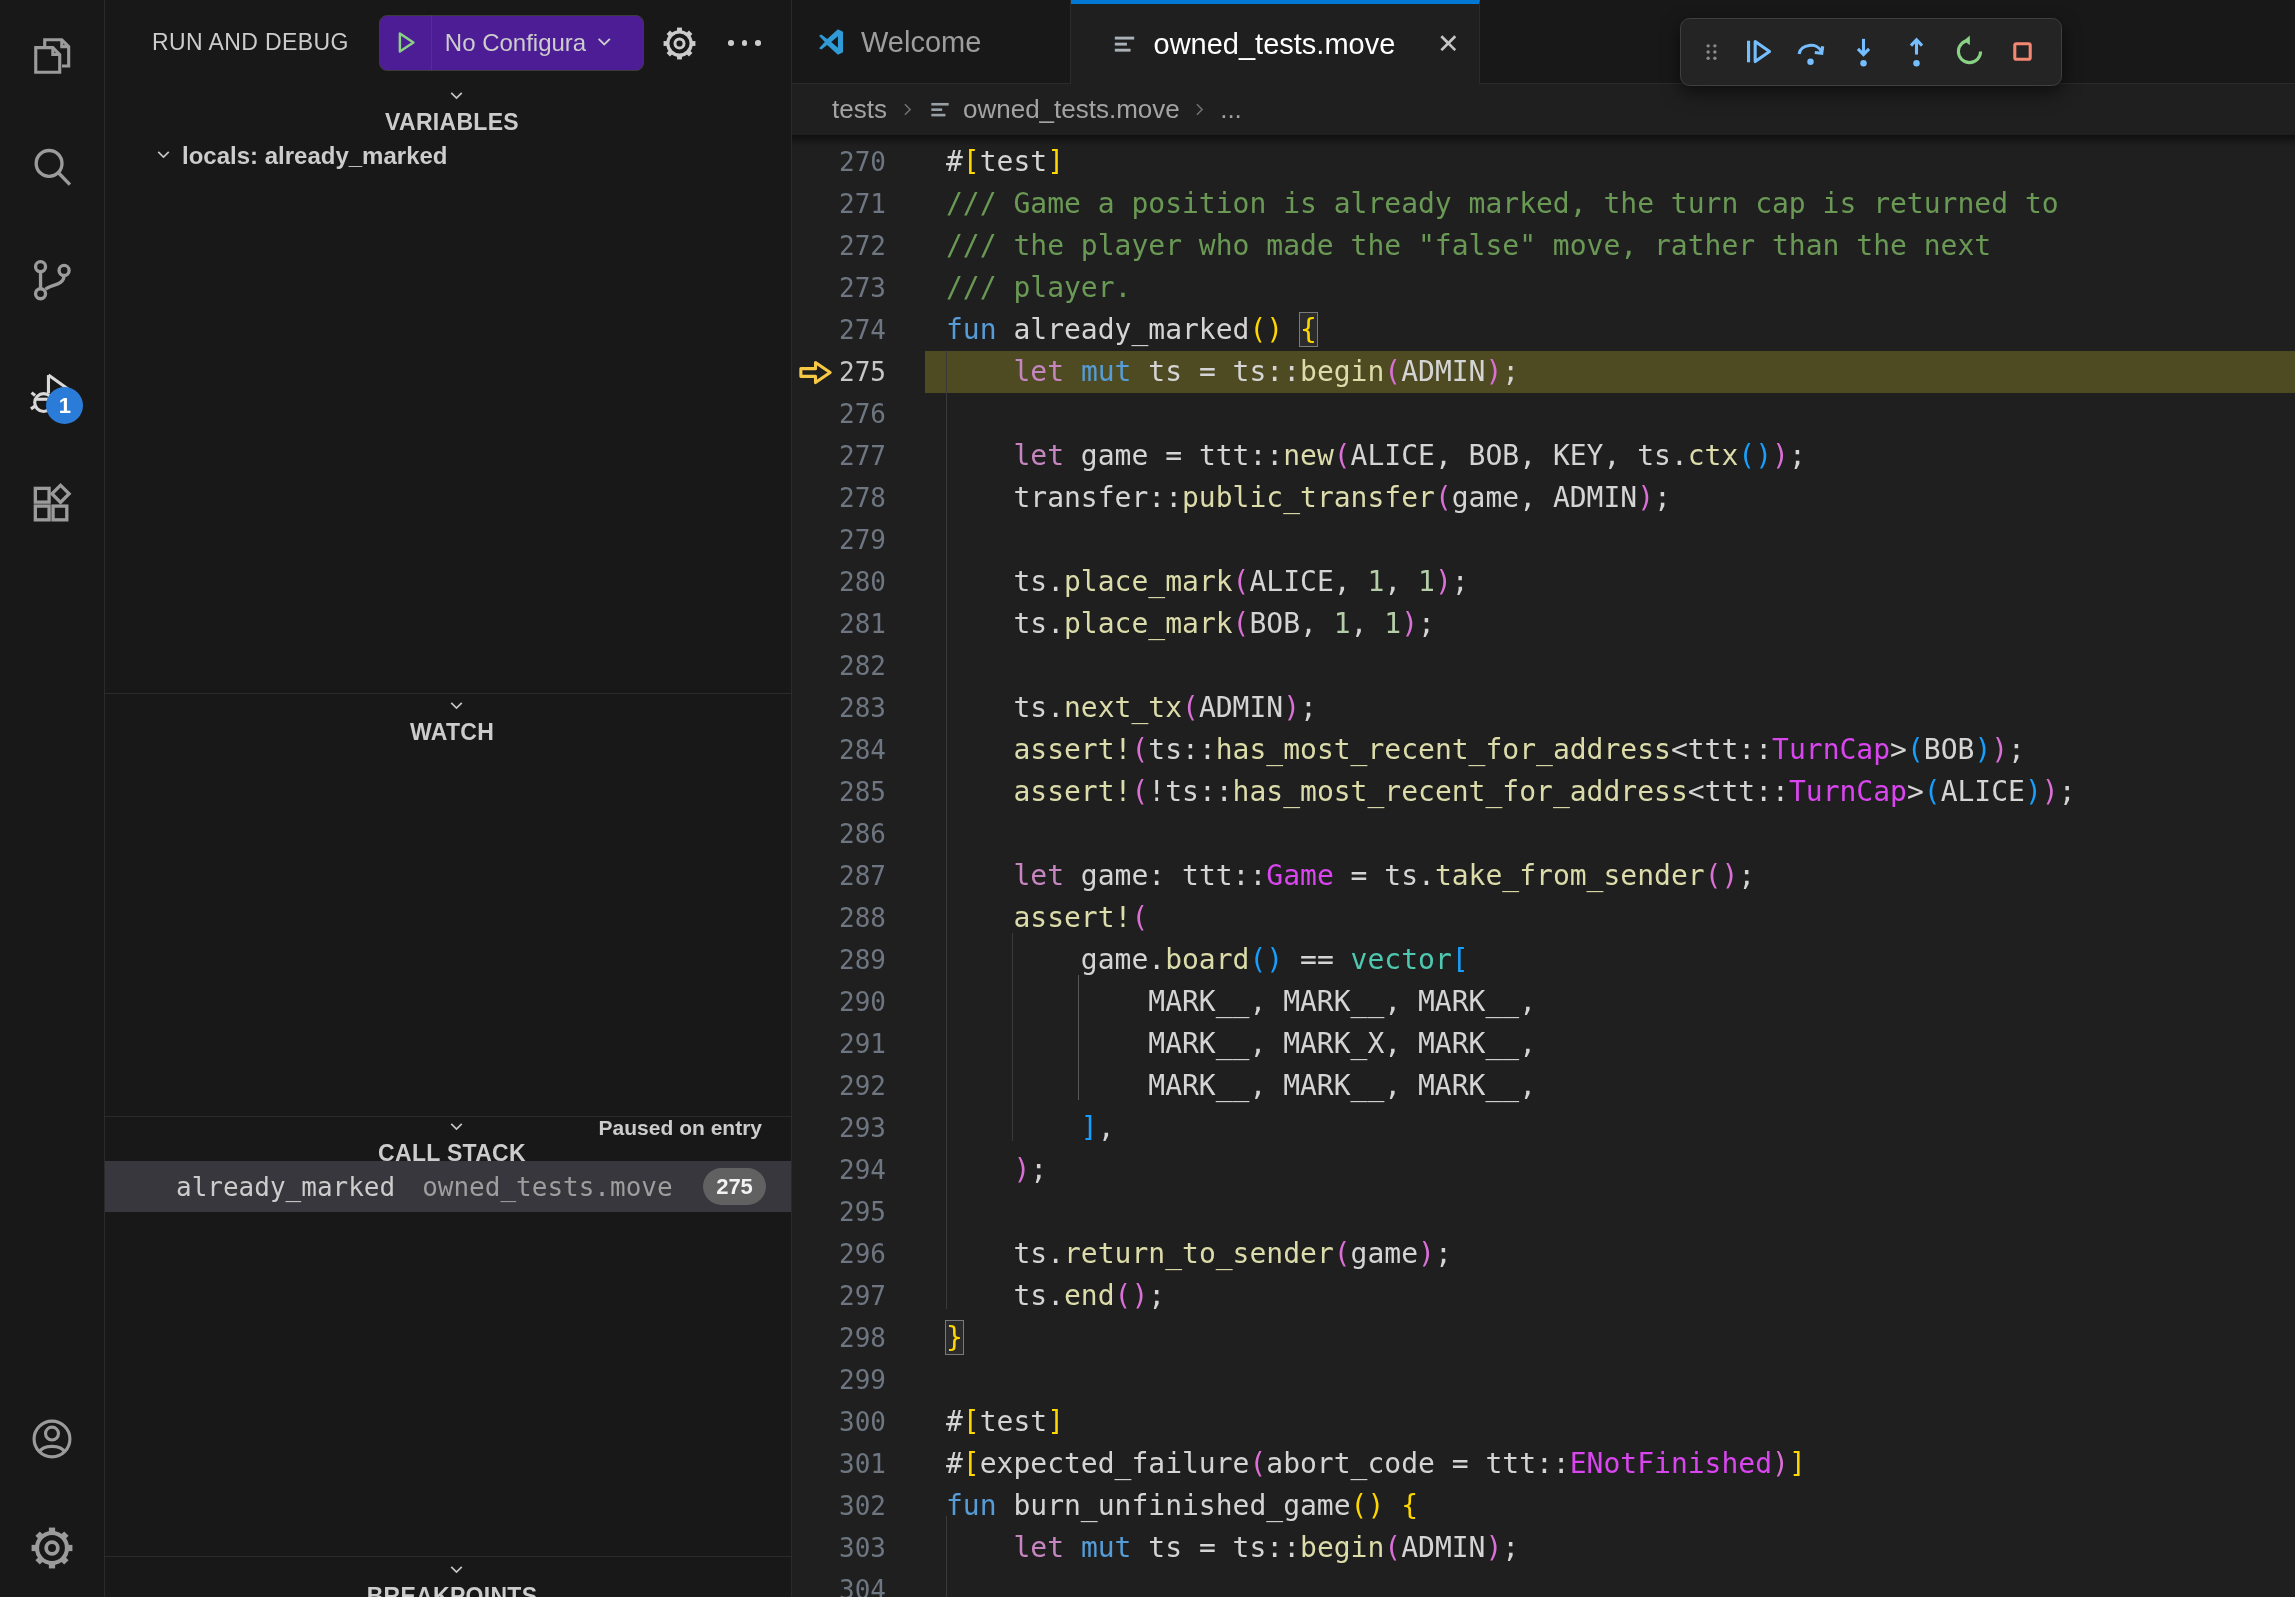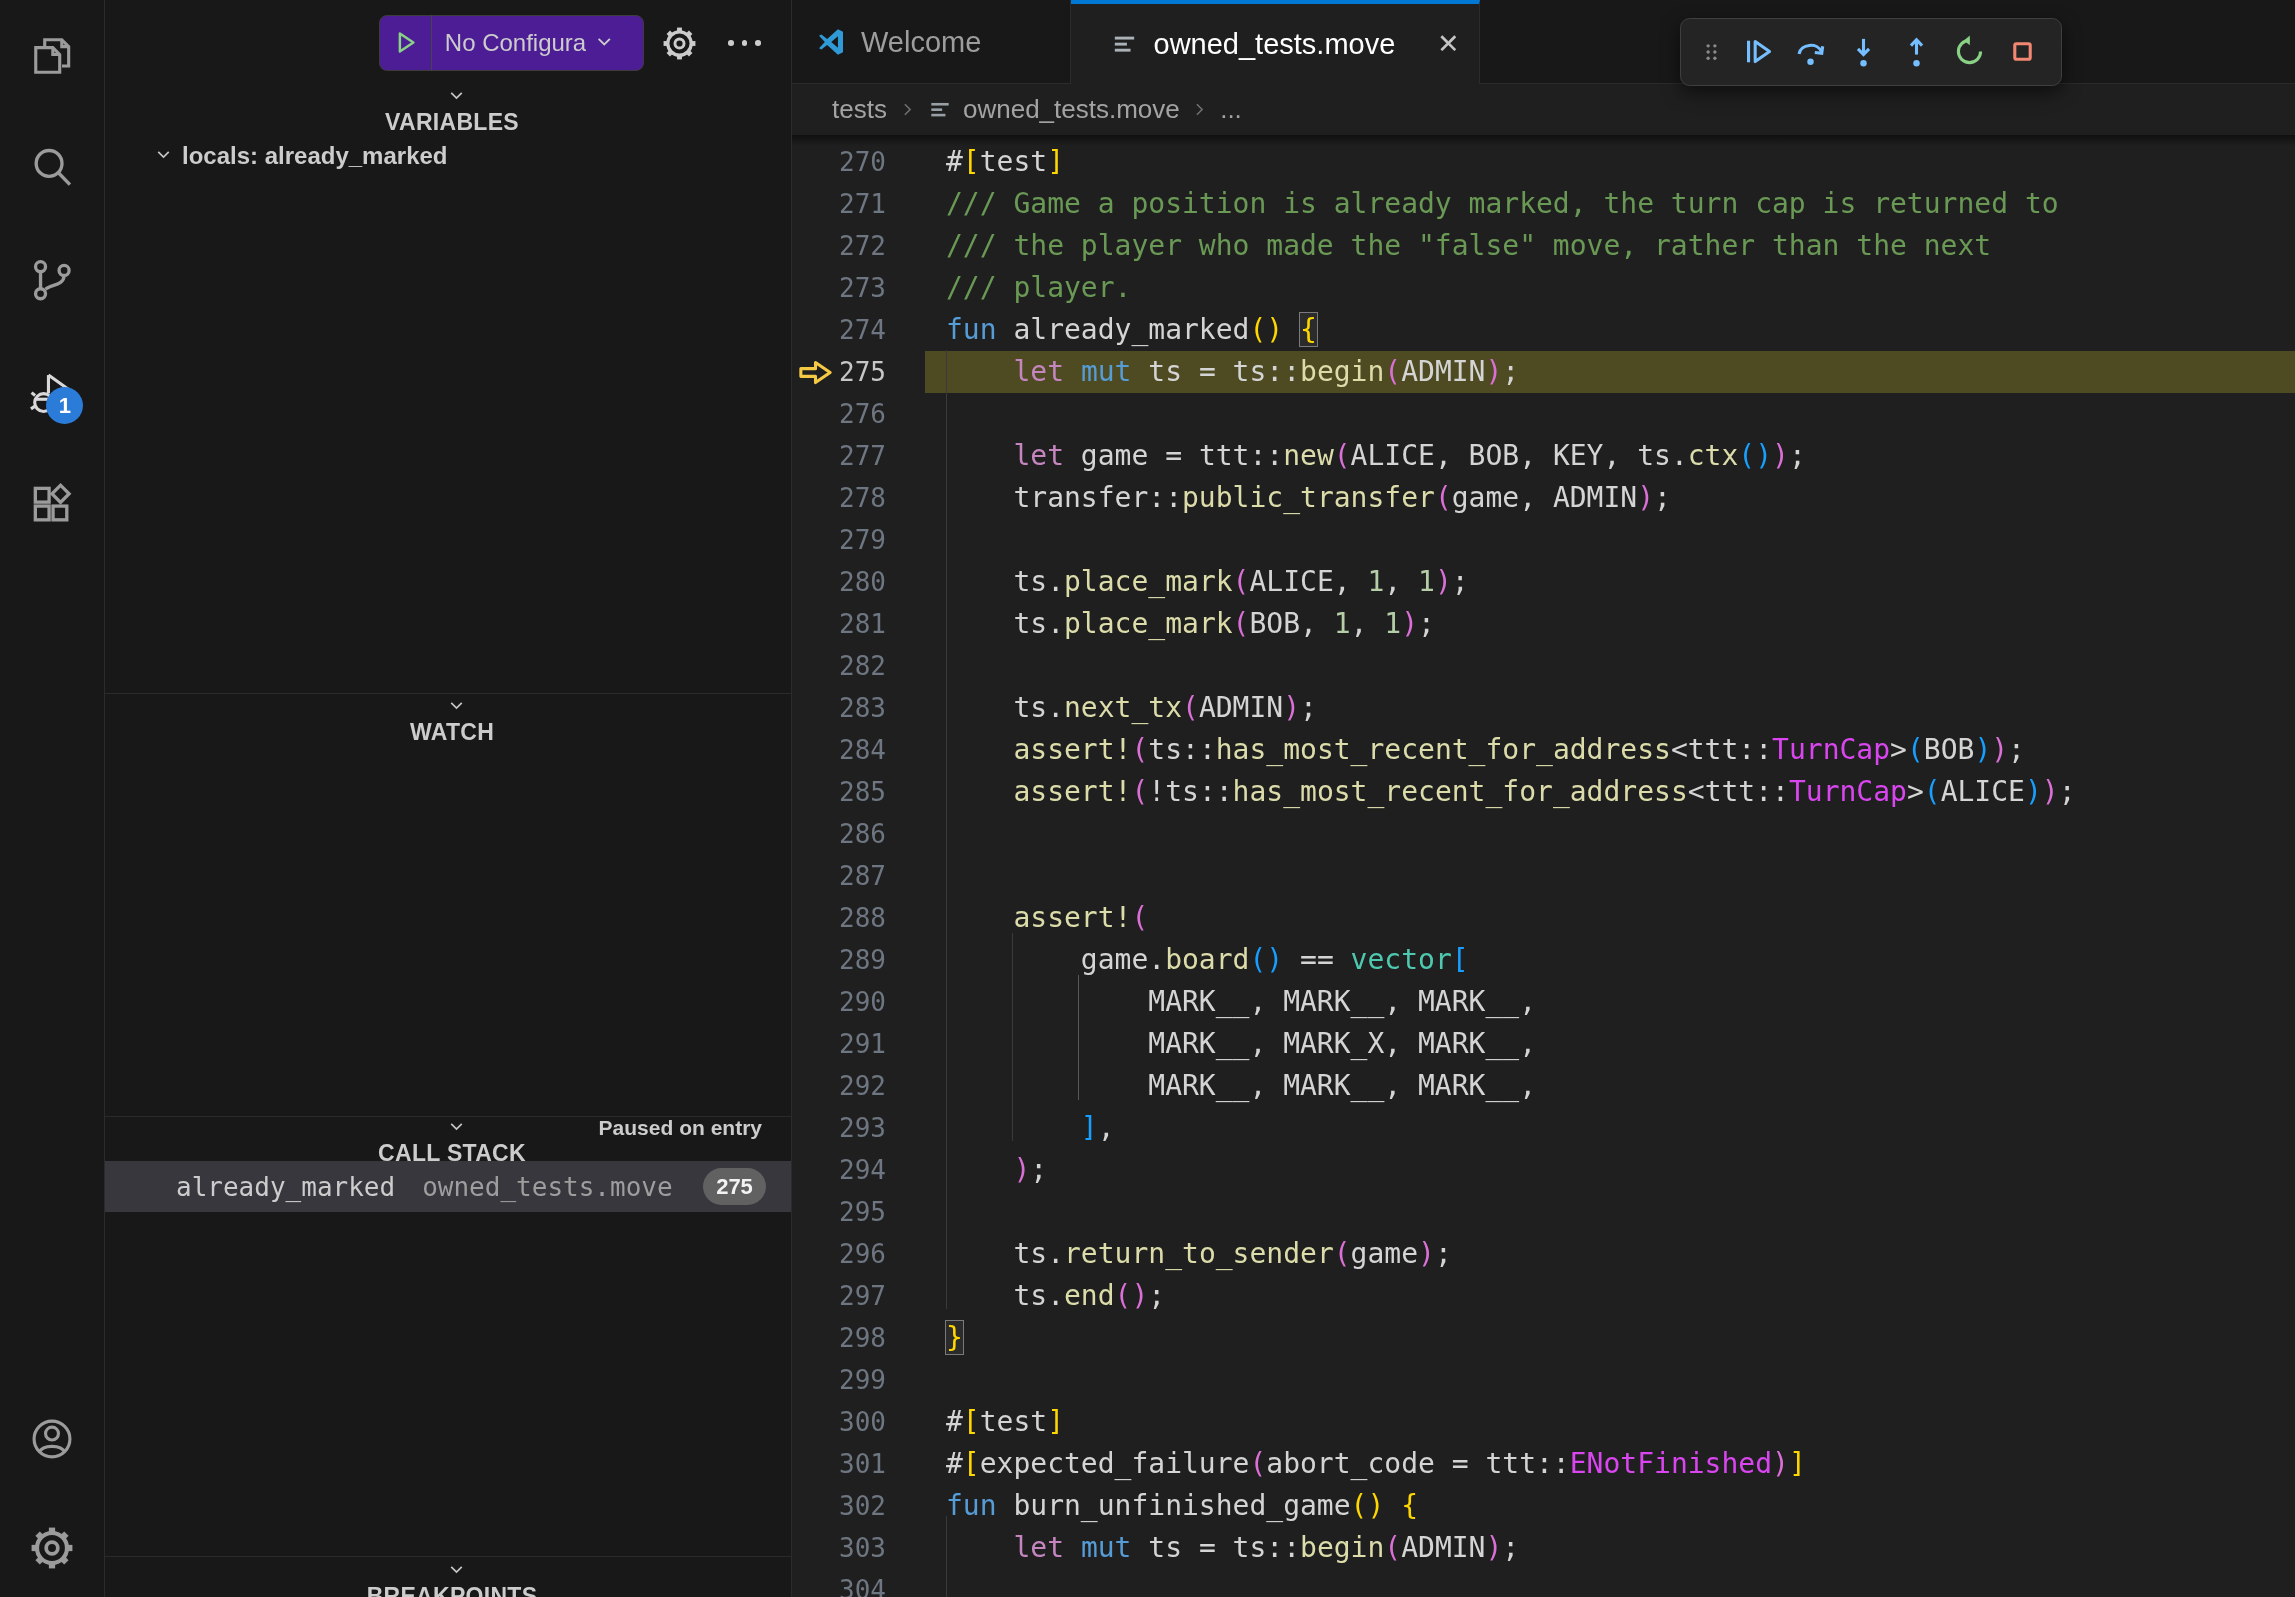--- a/index.html
+++ b/index.html
@@ -169,20 +169,21 @@
             <line x1="6.8" y1="6.8" x2="5.1" y2="5.1"></line>
           <line x1="12" y1="4.7" x2="12" y2="2.2"></line>
             <line x1="17.2" y1="6.8" x2="18.9" y2="5.1"></line>
         </g>
       </svg>
     </div>
   </aside>
 
   <aside class="sidebar">
     <div class="sb-header">
+      <span class="sb-title">RUN AND DEBUG</span>
       <div class="run-btn">
         <span class="play">
           <svg width="27" height="31" viewBox="0 0 24 24" fill="none" stroke="#89d185" stroke-width="2.2" stroke-linejoin="round">
             <path d="M7 4 L19 12 L7 20 Z"></path>
           </svg>
         </span>
         <span class="divider"></span>
         <span class="cfg-label">No Configura</span>
         <span class="dd">
           <svg width="22.5" height="22.5" viewBox="0 0 24 24" fill="none" stroke="#cccccc" stroke-width="2">
@@ -459,20 +460,21 @@
             <div class="ltext"><span class="tk-fg">    </span><span class="tk-fn">assert!</span><span class="tk-b2">(</span><span class="tk-fg">!ts::</span><span class="tk-fn">has_most_recent_for_address</span><span class="tk-fg">&lt;</span><span class="tk-fg">ttt::</span><span class="tk-ty">TurnCap</span><span class="tk-fg">&gt;</span><span class="tk-b3">(</span><span class="tk-fg">ALICE</span><span class="tk-b3">)</span><span class="tk-b2">)</span><span class="tk-fg">;</span></div>
           </div>
           <div class="code-row">
             <div class="glyph"></div>
             <div class="lnum">286</div>
             <div class="ltext"></div>
           </div>
           <div class="code-row">
             <div class="glyph"></div>
             <div class="lnum">287</div>
+            <div class="ltext"><span class="tk-fg">    </span><span class="tk-kw">let</span><span class="tk-fg"> game: ttt::</span><span class="tk-ty">Game</span><span class="tk-fg"> = ts.</span><span class="tk-fn">take_from_sender</span><span class="tk-b2">()</span><span class="tk-fg">;</span></div>
           </div>
           <div class="code-row">
             <div class="glyph"></div>
             <div class="lnum">288</div>
             <div class="ltext"><span class="tk-fg">    </span><span class="tk-fn">assert!</span><span class="tk-b2">(</span></div>
           </div>
           <div class="code-row">
             <div class="glyph"></div>
             <div class="lnum">289</div>
             <div class="ltext"><span class="tk-fg">        game.</span><span class="tk-fn">board</span><span class="tk-b3">()</span><span class="tk-fg"> == </span><span class="tk-tl">vector</span><span class="tk-b3">[</span></div>

